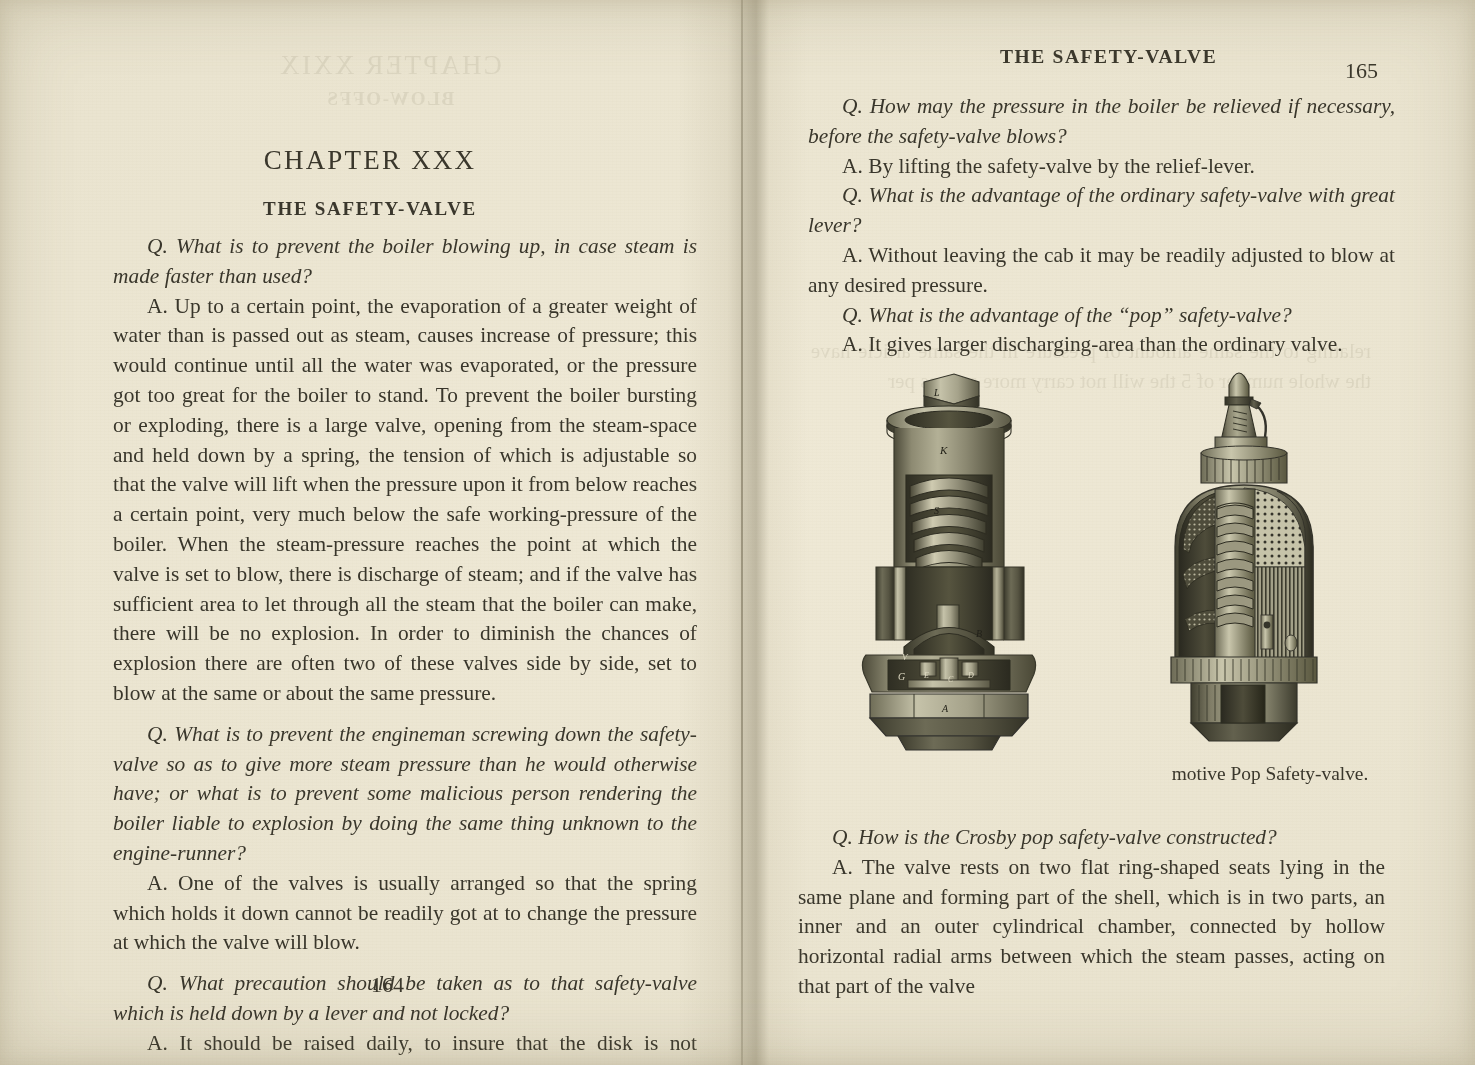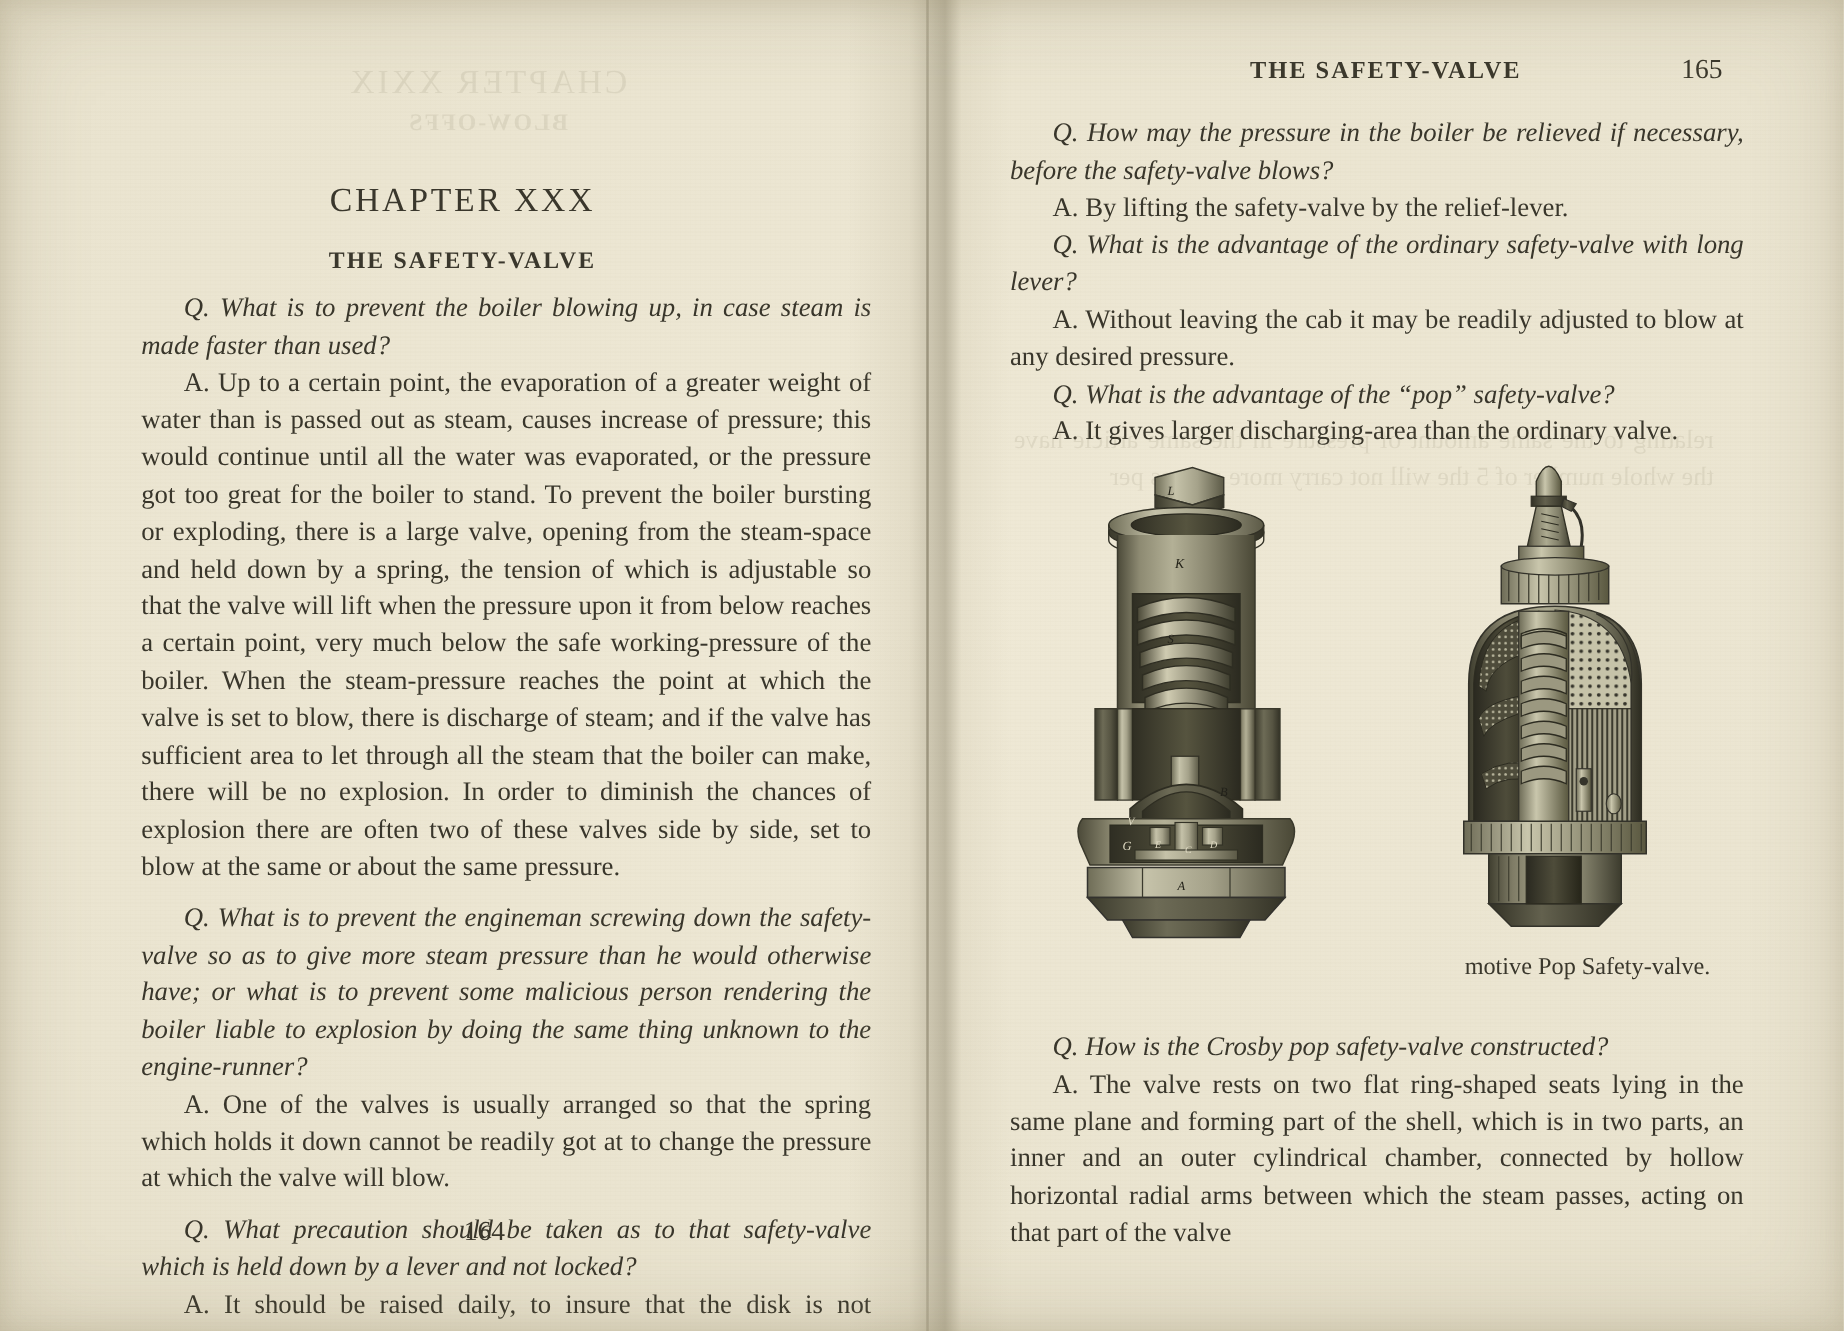--- a/index.html
+++ b/index.html
@@ -98,26 +98,26 @@
       <p class="q ind">Q. What precaution should be taken as to that safety-valve which is held down by a lever and not locked?</p>
       <p class="ind">A. It should be raised daily, to insure that the disk is not corroded on the seat, or otherwise inefficient.</p>
     </div>
 
     <div class="folio" style="left:0;right:0;text-align:center;top:972px;padding-left:35px;">164</div>
   </div>
 
   <div class="leaf recto">
 
     <div class="runhead" style="left:259px;top:46px;">THE SAFETY-VALVE</div>
-    <div class="folio" style="left:604px;top:42px;">165</div>
+    <div class="folio" style="left:604px;top:58px;">165</div>
 
     <div class="col" style="left:67px;top:92px;width:587px;">
       <p class="q ind">Q. How may the pressure in the boiler be relieved if necessary, before the safety-valve blows?</p>
       <p class="ind">A. By lifting the safety-valve by the relief-lever.</p>
-      <p class="q ind">Q. What is the advantage of the ordinary safety-valve with long lever?</p>
+      <p class="q ind">Q. What is the advantage of the ordinary safety-valve with great lever?</p>
       <p class="ind">A. Without leaving the cab it may be readily adjusted to blow at any desired pressure.</p>
       <p class="q ind">Q. What is the advantage of the “pop” safety-valve?</p>
       <p class="ind">A. It gives larger discharging-area than the ordinary valve.</p>
     </div>
 
     <div class="bleed" style="left:70px;top:336px;width:560px;font-size:21px;line-height:30px;text-align:justify;">relating to the same amount of pressure in the same article have the whole number of 5 the will not carry more area as per</div>
 
     <div class="figwrap" style="left:95px;top:362px;">
       <svg class="eng" width="230" height="390" viewBox="0 0 230 390">
         <defs>
@@ -315,21 +315,21 @@
         <g stroke="#3b3a2d" stroke-width=".9">
           <path d="M42 328 L42 364 M50 328 L50 364 M58 328 L58 364"></path>
         </g>
         <rect x="64" y="328" width="44" height="38" fill="url(#nCav)" stroke="#2d2c21" stroke-width="1"></rect>
       </svg>
       <div class="figcap" style="left:-42px;top:404px;width:310px;">
         <div>motive Pop Safety-valve.</div>
       </div>
     </div>
 
-    <div class="col" style="left:67px;top:823px;width:587px;">
+    <div class="col" style="left:57px;top:823px;width:587px;">
       <p class="q ind">Q. How is the Crosby pop safety-valve constructed?</p>
       <p class="ind">A. The valve rests on two flat ring-shaped seats lying in the same plane and forming part of the shell, which is in two parts, an inner and an outer cylindrical chamber, connected by hollow horizontal radial arms between which the steam passes, acting on that part of the valve</p>
     </div>
   </div>
 
   <div class="gutter"></div>
   <div class="gutter-line"></div>
   <div class="edge-shadow"></div>
 </div>
 

